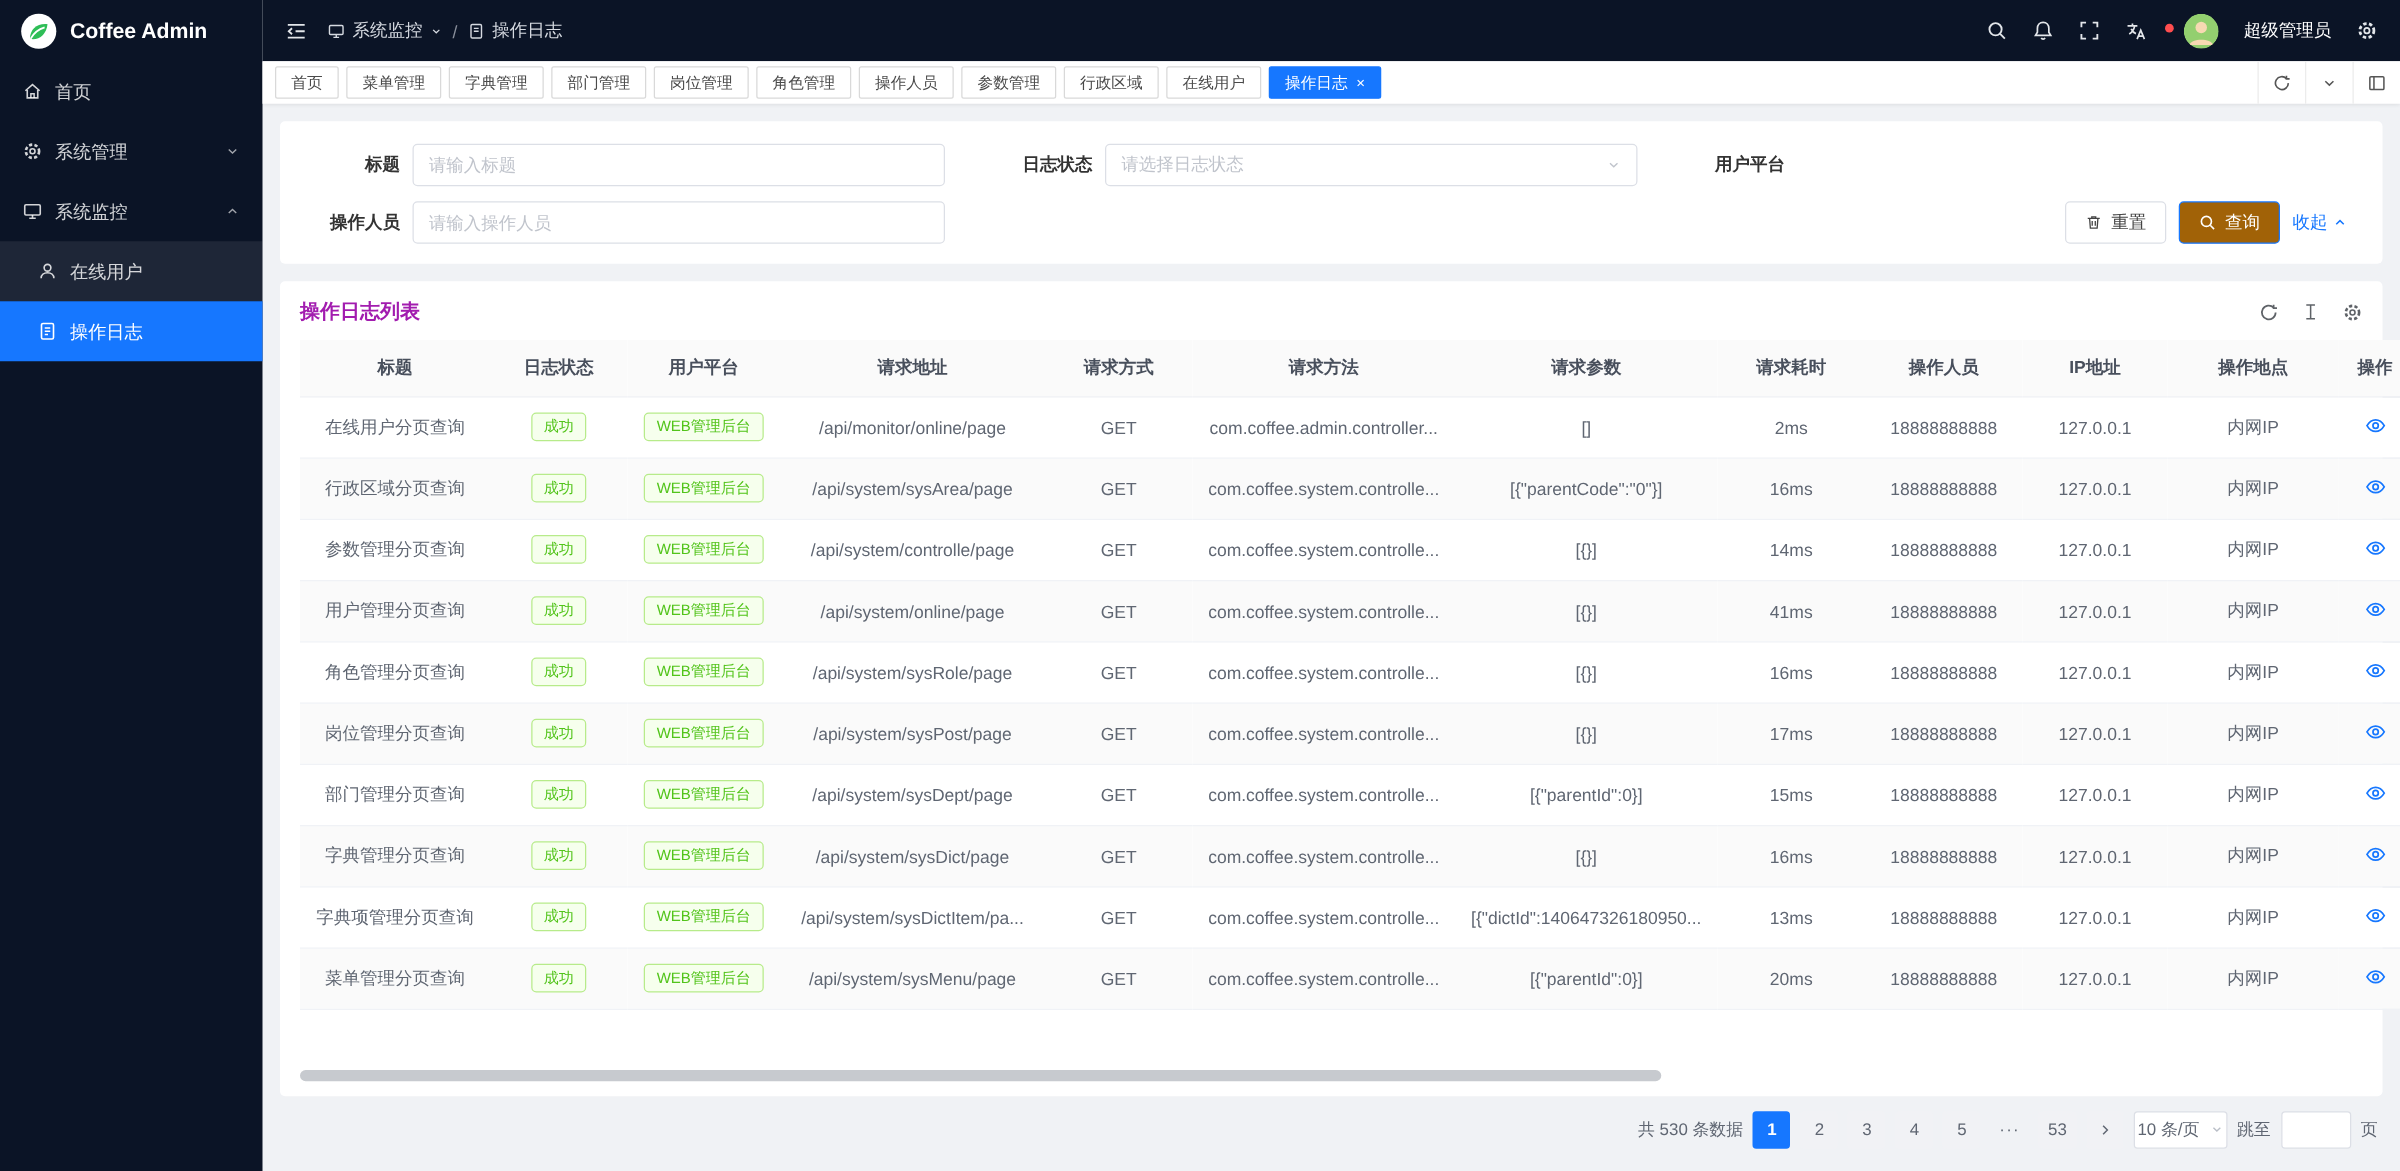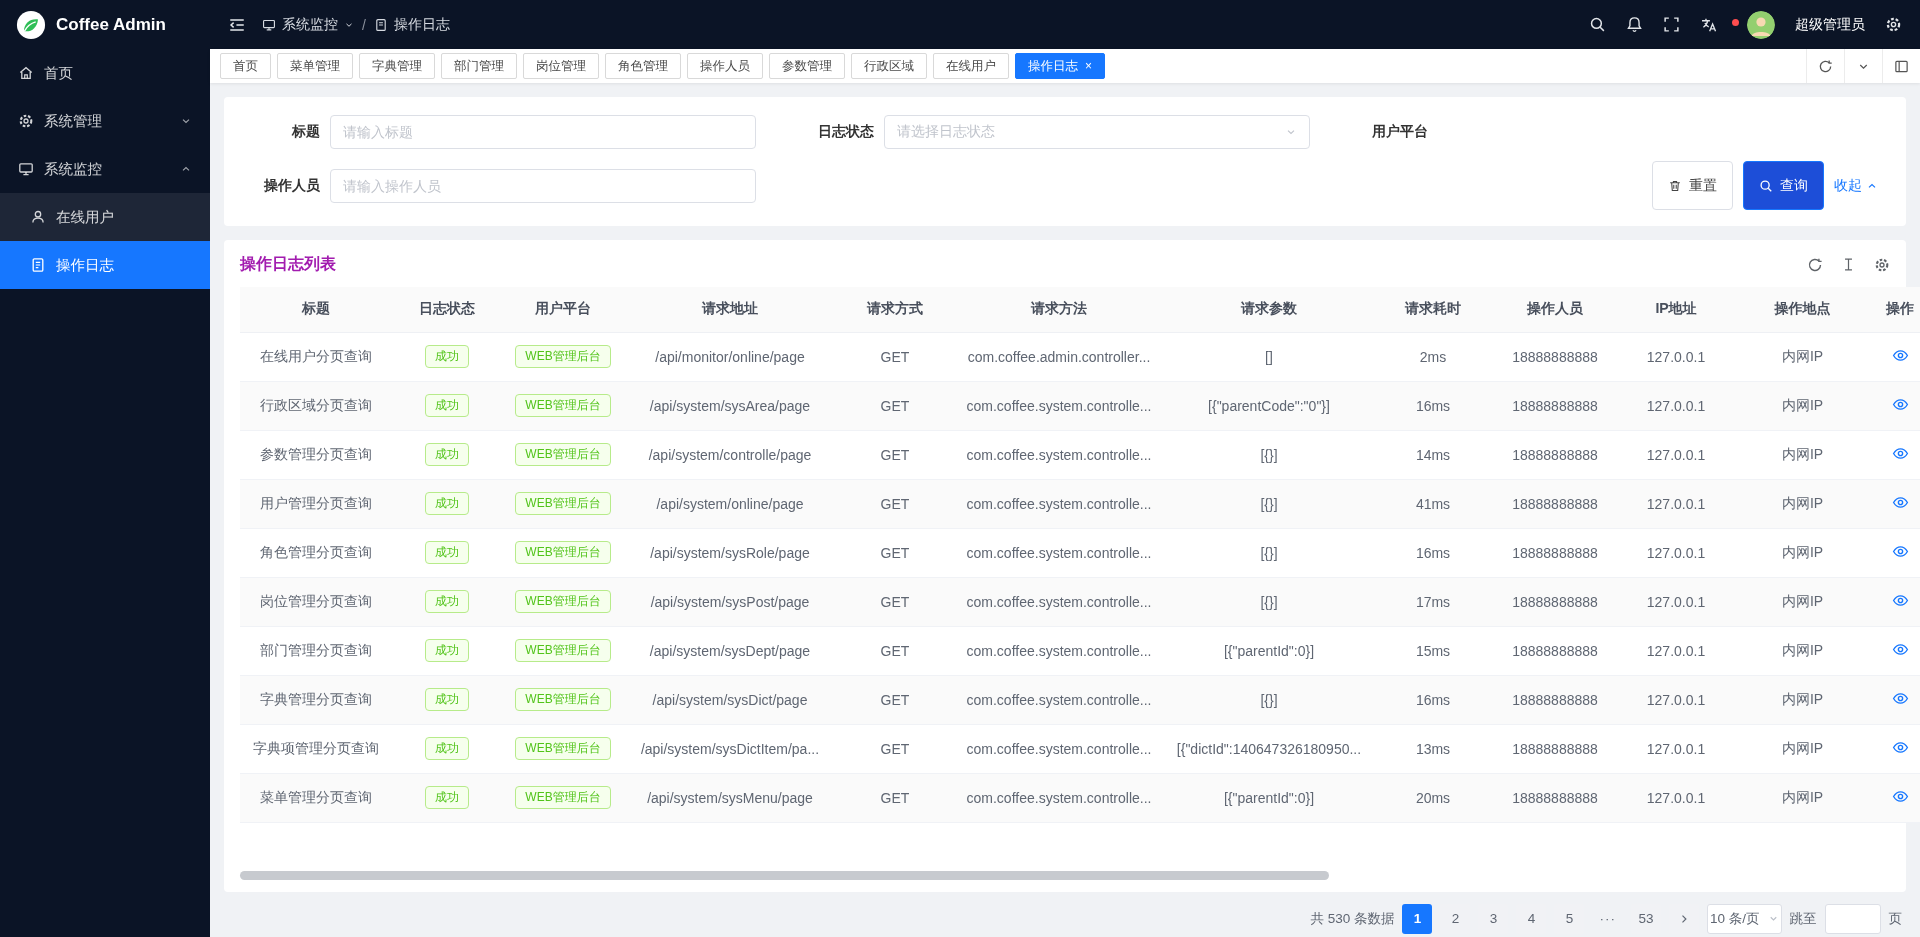--- a/index.html
+++ b/index.html
@@ -54,22 +54,22 @@
   .filter-row { display:flex; align-items:center; }
   .filter-row.second { margin-top:12px; }
   .filter-item { flex:1 1 0; display:flex; align-items:center; padding-right:26px; min-width:0; }
   .filter-row.second .filter-item { flex:0 0 33.33%; }
   .f-label { min-width:92px; text-align:right; margin-right:10px; font-weight:bold; font-size:14px; color:#333; white-space:nowrap; }
   .f-input, .f-select { flex:1; height:34px; border:1px solid #dcdfe6; border-radius:4px; background:#fff; font-size:14px; padding:0 12px; color:#333; min-width:0; font-family:inherit; }
   .f-input::placeholder { color:#c0c4cc; }
   .f-select { display:flex; align-items:center; justify-content:space-between; gap:8px; cursor:pointer; }
   .f-select .ph { color:#c0c4cc; overflow:hidden; white-space:nowrap; }
   .filter-actions { margin-left:auto; display:flex; align-items:center; gap:10px; padding-right:12px; }
-  .btn { height:49px; padding:0 15px; display:inline-flex; align-items:center; gap:7px; border:1px solid #dcdfe6; background:#fff; border-radius:4px; font-size:14px; color:#444; cursor:pointer; font-family:inherit; white-space:nowrap; }
-  .btn.primary { background:#1d4ed8; border-color:#1677ff; color:#fff; }
+  .btn { height:34px; padding:0 15px; display:inline-flex; align-items:center; gap:7px; border:1px solid #dcdfe6; background:#fff; border-radius:4px; font-size:14px; color:#444; cursor:pointer; font-family:inherit; white-space:nowrap; }
+  .btn.primary { background:#a16207; border-color:#1677ff; color:#fff; }
   .link { display:inline-flex; align-items:center; gap:4px; color:#1677ff; font-size:14px; cursor:pointer; white-space:nowrap; }
 
   
   .table-card { margin-top:14px; padding:14px 16px 12px 16px; flex:0 0 auto; }
   .card-header { display:flex; align-items:center; margin-bottom:12px; }
   .card-title { font-size:16px; font-weight:bold; color:#a21caf; }
   .card-tools { margin-left:auto; display:flex; align-items:center; gap:18px; color:#5f6368; }
   .card-tools .icon { cursor:pointer; }
 
   table { width:100%; border-collapse:collapse; table-layout:fixed; }

